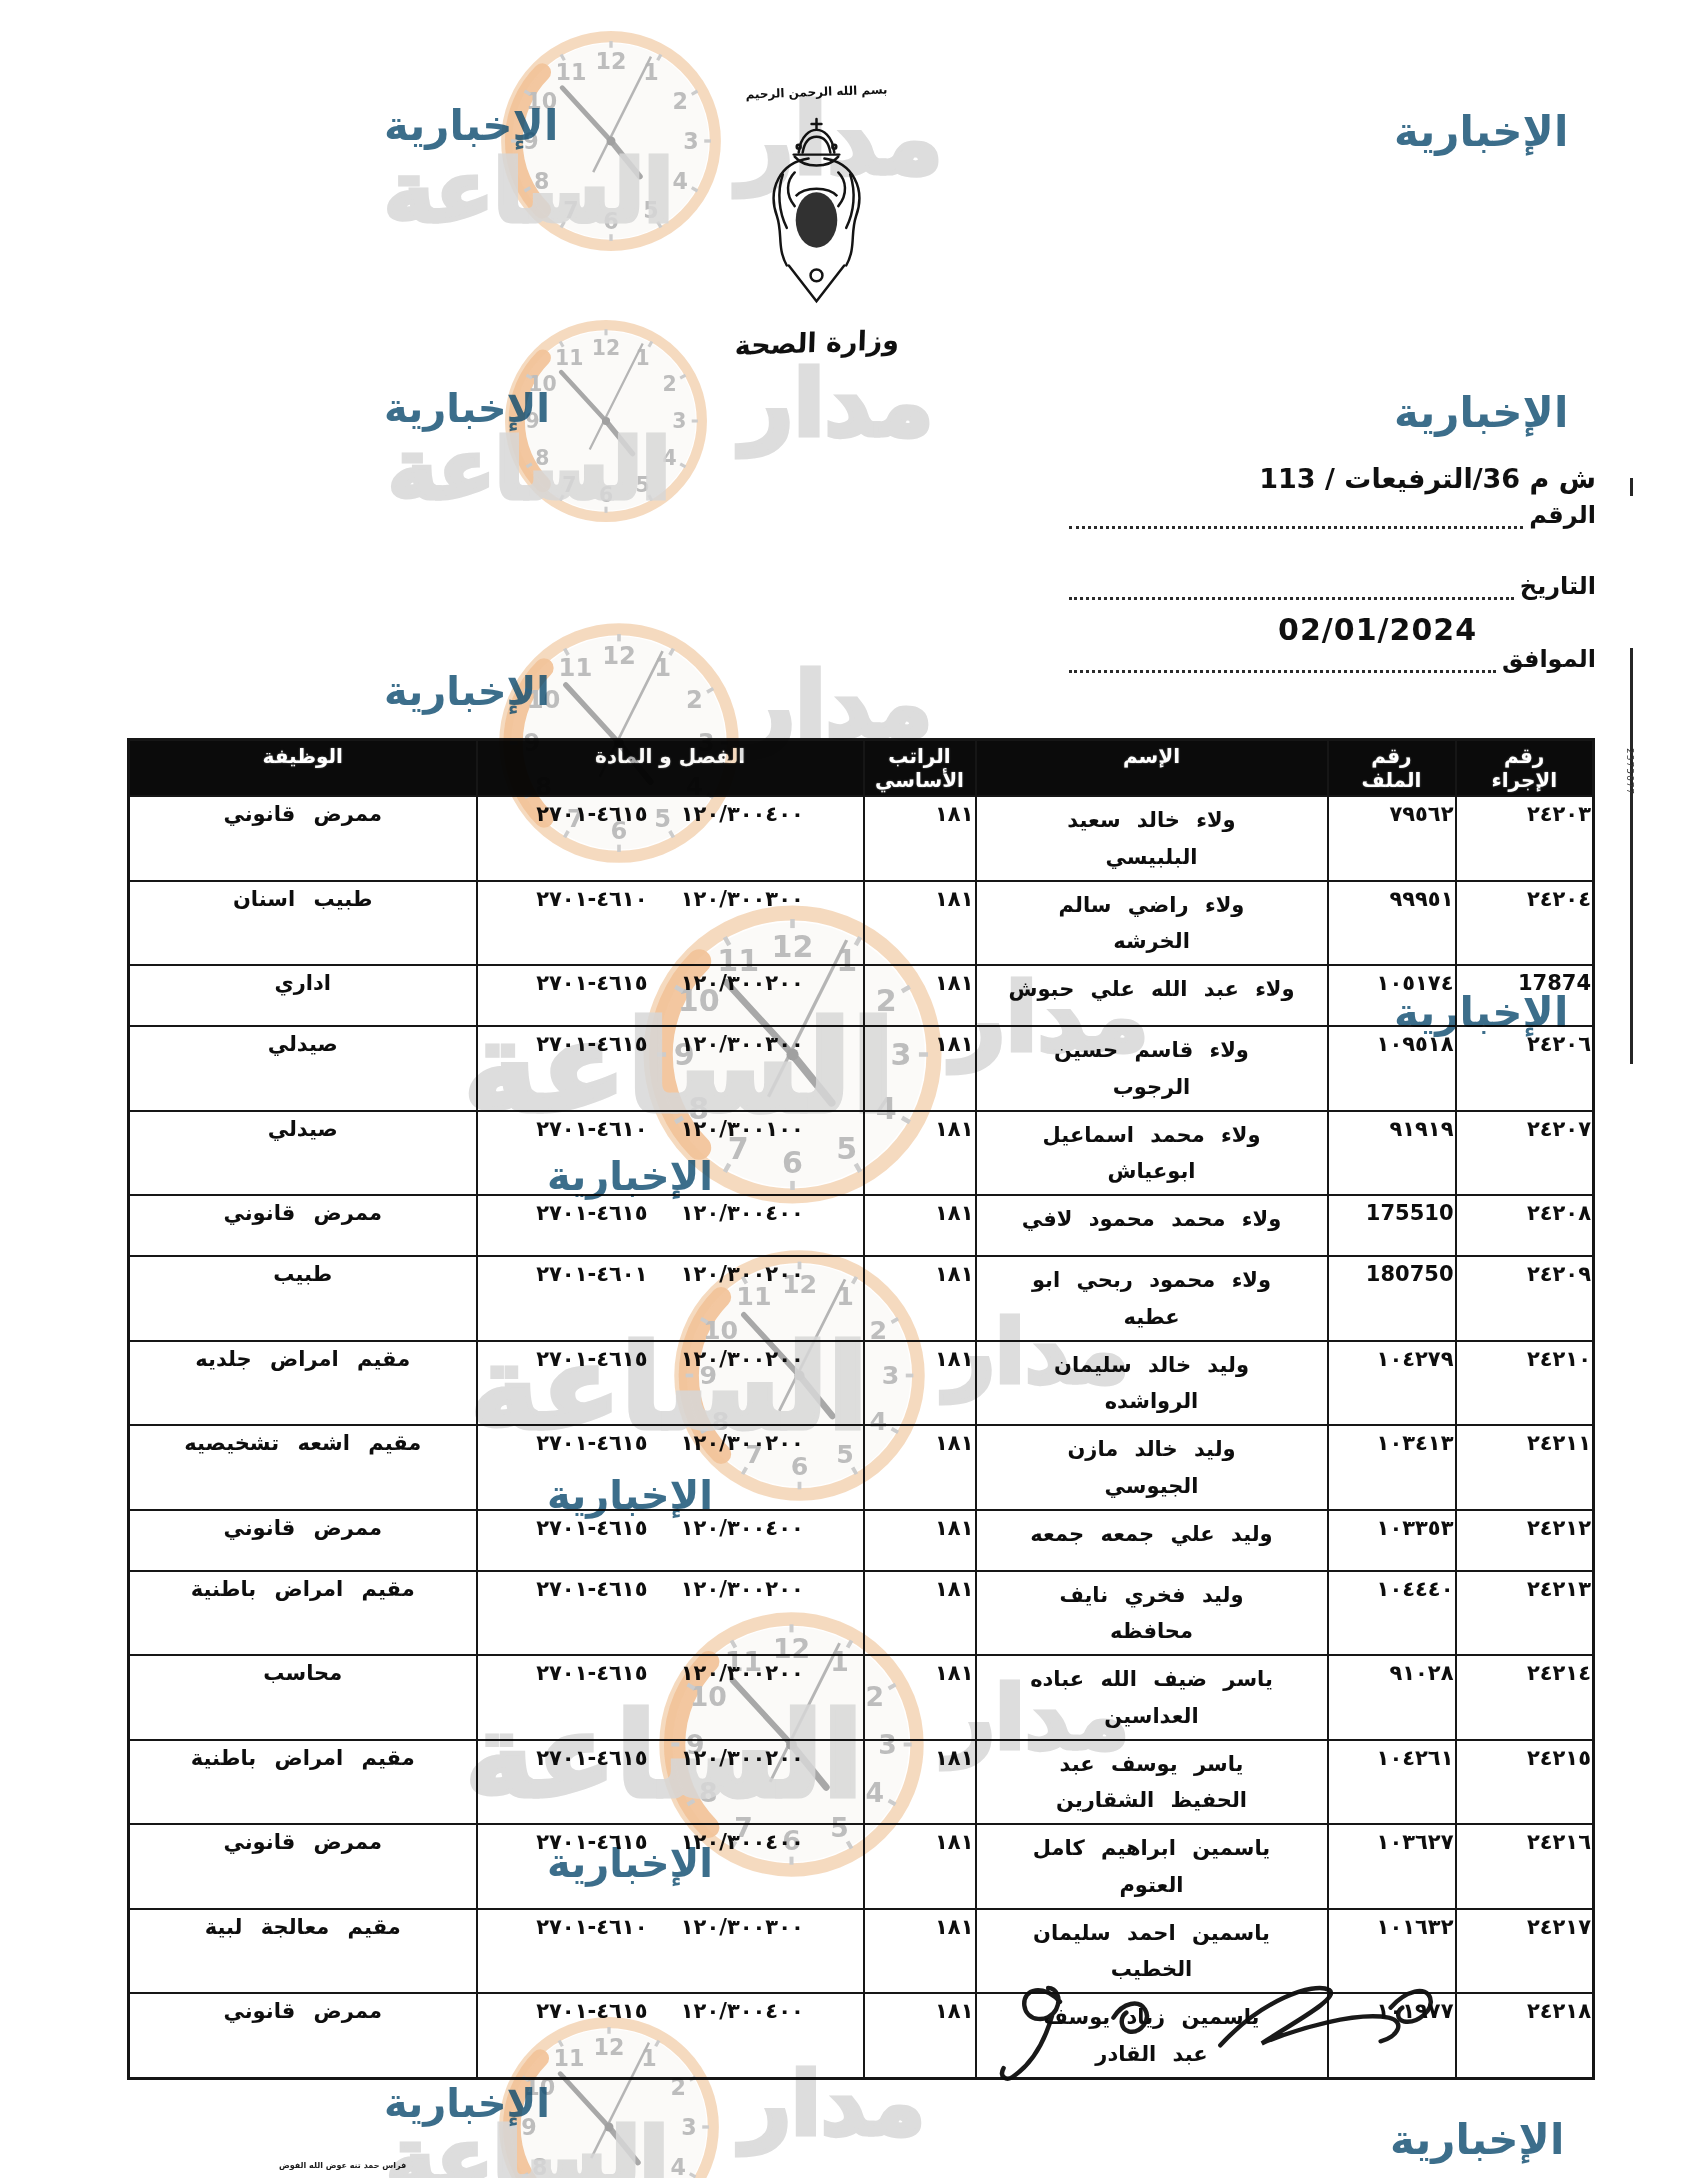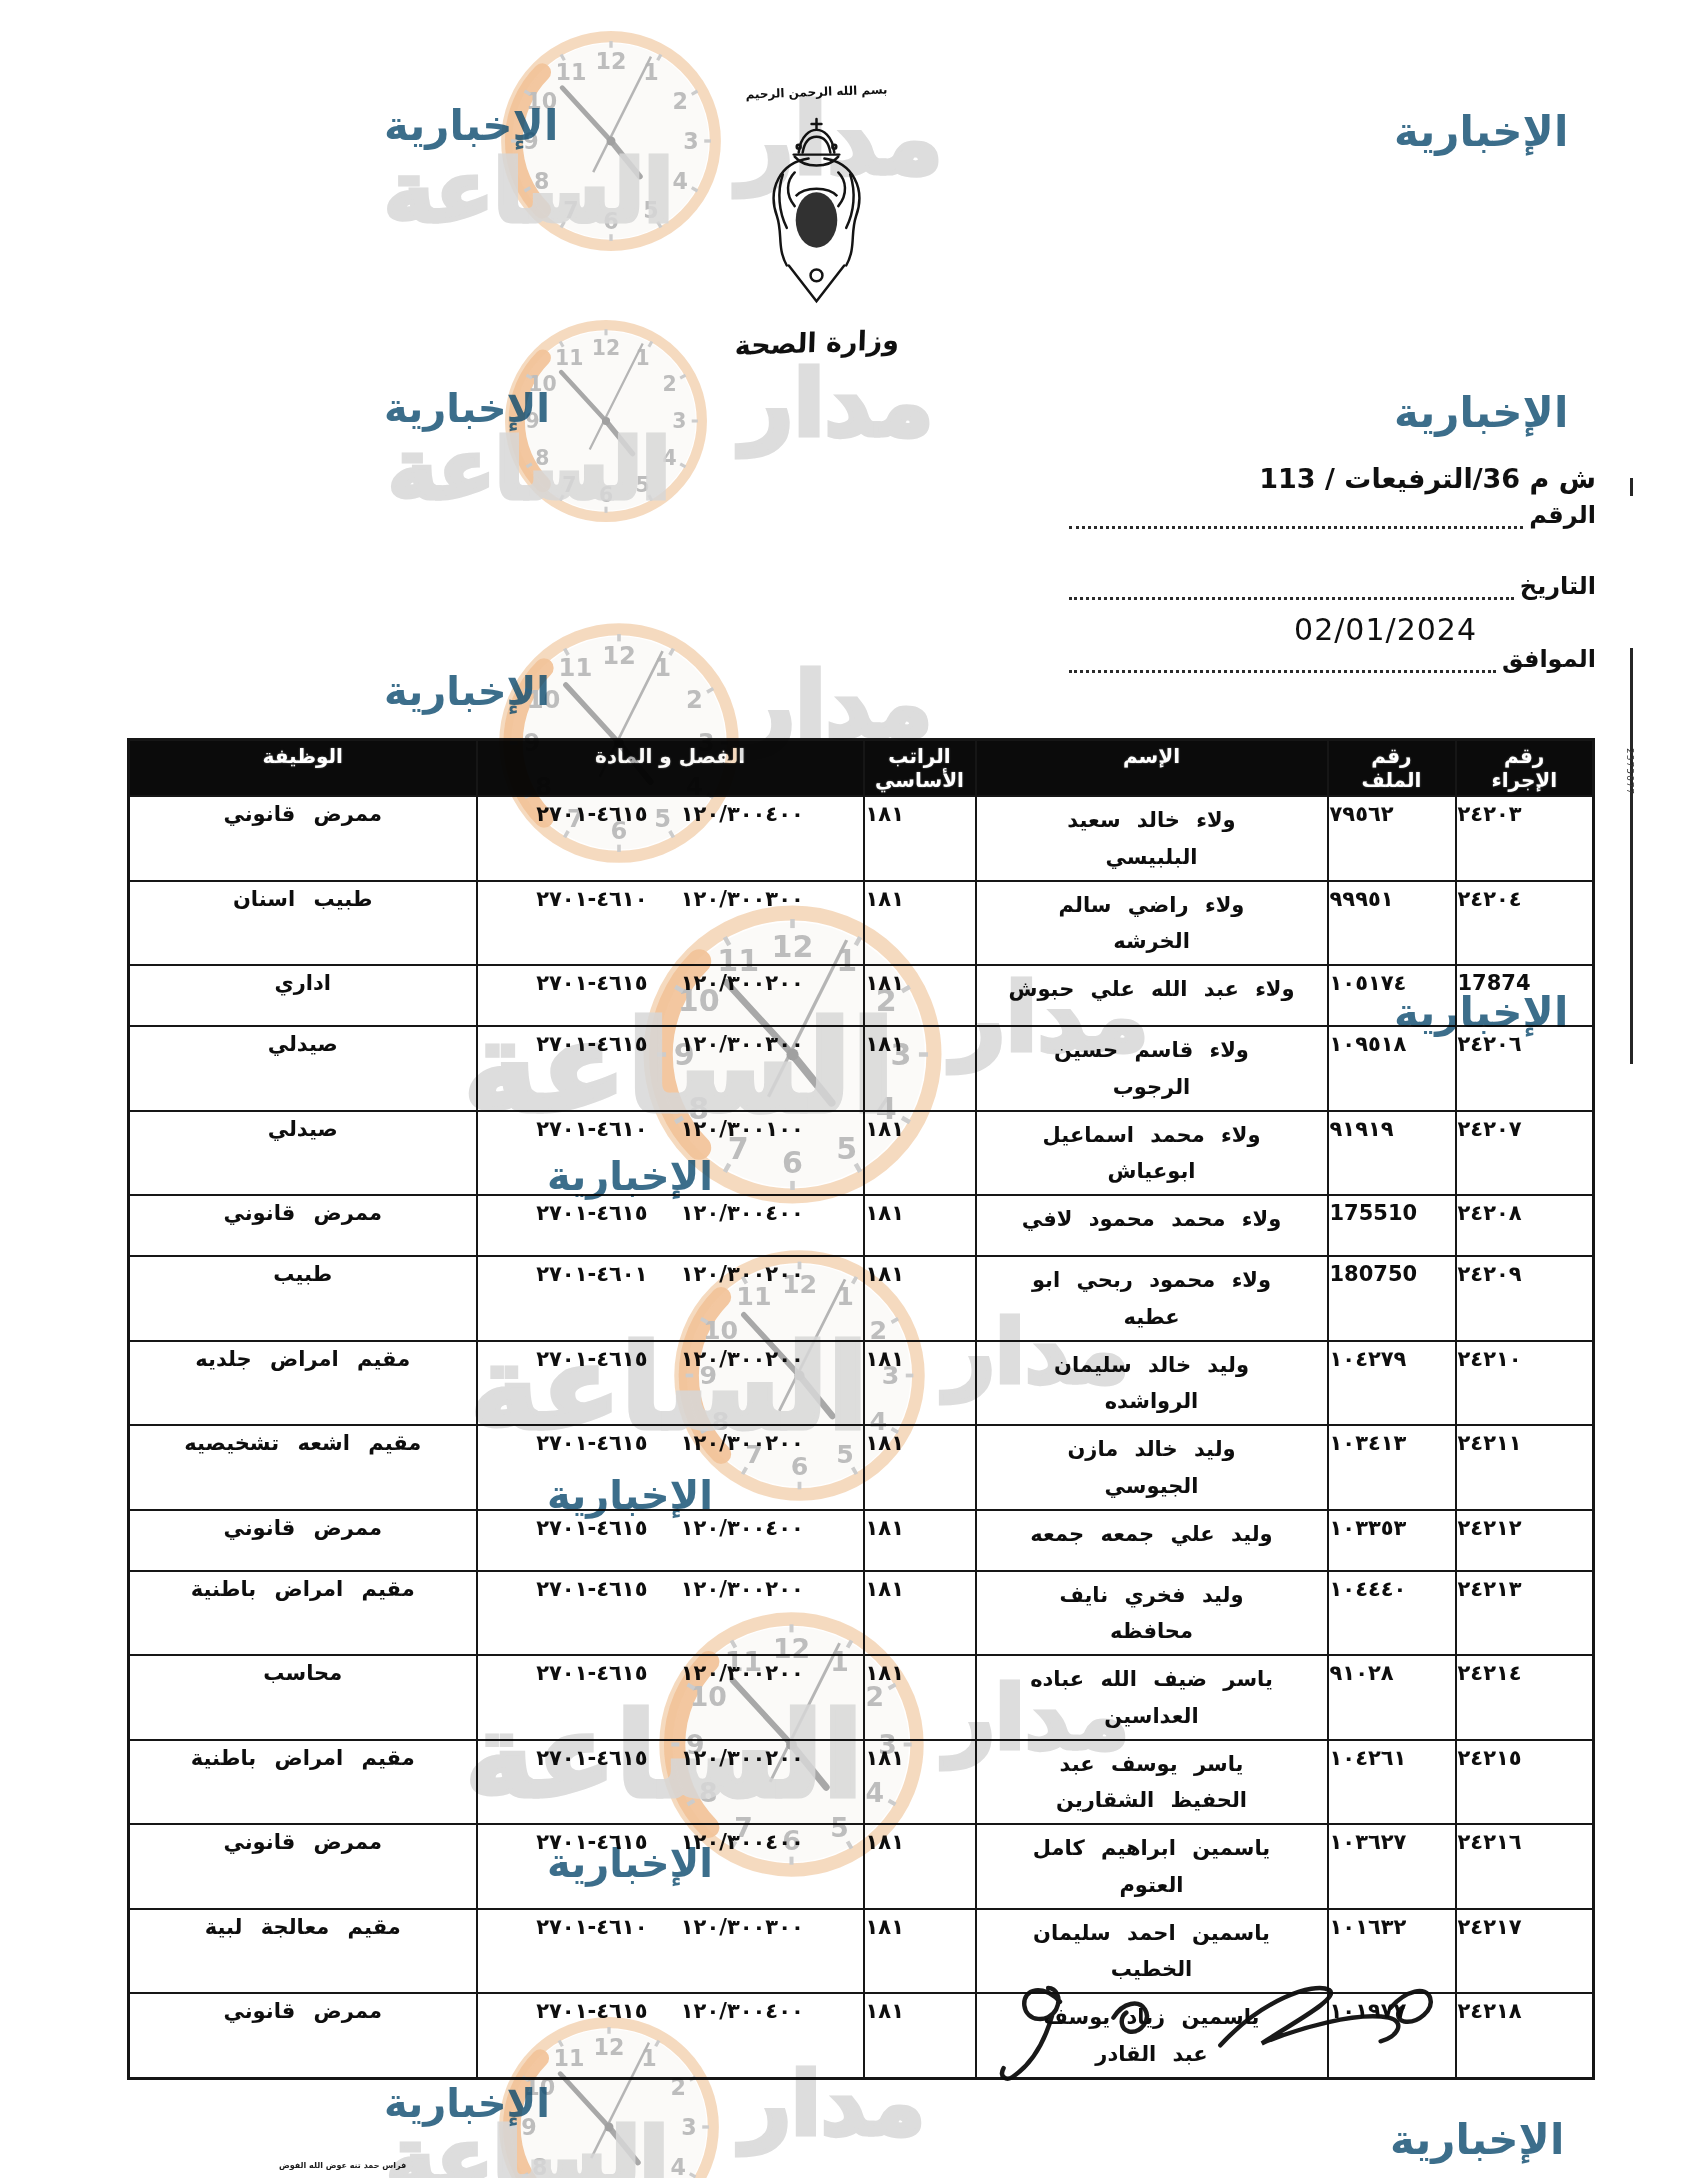--- a/index.html
+++ b/index.html
@@ -23,36 +23,36 @@
   .bismillah{position:absolute;left:744px;top:85px;width:145px;text-align:center;
     font-size:12px;font-weight:700;transform:rotate(-2deg);letter-spacing:1px;}
   .crest-svg{position:absolute;left:749px;top:117px;width:135px;height:198px;}
   .ministry{position:absolute;left:733px;top:327px;width:168px;text-align:center;
     font-size:27px;font-weight:700;transform:rotate(-2deg) skewX(-4deg);}
   
   .ref-text{position:absolute;right:87px;top:463px;font-size:27px;font-weight:700;direction:rtl;text-align:right;}
   .field-row{position:absolute;right:87px;width:527px;display:flex;direction:rtl;align-items:center;}
   .field-label{font-size:24px;font-weight:700;margin-left:6px;}
   .leader{flex:1;border-bottom:3px dotted #2b2b2b;height:24px;}
-  .date-value{position:absolute;right:206px;top:612px;font-size:30px;font-weight:400;letter-spacing:1px;}
+  .date-value{position:absolute;right:206px;top:612px;font-size:30px;font-weight:700;letter-spacing:1px;}
   
   table.doc-table{
     position:absolute;left:127px;top:738px;width:1465px;
     border-collapse:collapse;table-layout:fixed;direction:rtl;
     border:3px solid #161616;z-index:2;
   }
   .doc-table th,.doc-table td{border:2.5px solid #161616;vertical-align:top;overflow:hidden;}
   .doc-table thead tr{height:54px;}
   .doc-table th{
     background:#0b0b0b;color:#ffffff;font-size:20px;font-weight:700;
     white-space:pre-line;line-height:1.2;padding:3px 2px;text-shadow:0 0 2px #777;
   }
   .doc-table td{font-size:21px;font-weight:700;padding-top:5px;color:#0e0e0e;}
   tr.tall{height:77px;} tr.short{height:61px;}
-  .c-proc,.c-file,.c-sal{text-align:left;font-size:20px;margin-left:8px;}
+  .c-proc,.c-file,.c-sal{text-align:right;font-size:20px;margin-left:8px;}
   .c-name{text-align:center;white-space:pre-line;word-spacing:9px;line-height:1.75;padding:4px 12px;}
   .c-art{text-align:center;word-spacing:26px;font-size:20px;}
   .c-job{text-align:center;word-spacing:11px;}
   
   .signature{position:absolute;left:965px;top:1972px;width:475px;height:111px;z-index:3;}
   .micro-text{position:absolute;left:279px;top:2161px;font-size:8px;font-weight:700;color:#1c1c1c;direction:rtl;}
   .serial{position:absolute;left:1625px;top:748px;font-size:9px;color:#333;
     writing-mode:vertical-rl;letter-spacing:1px;z-index:2;}
   .edge-line{position:absolute;left:1630px;width:3px;background:#262626;z-index:2;}
 </style>

